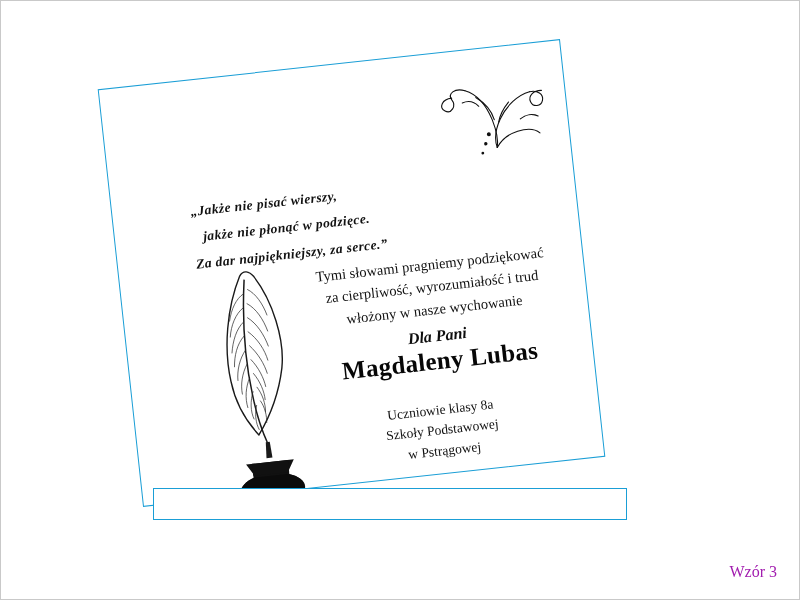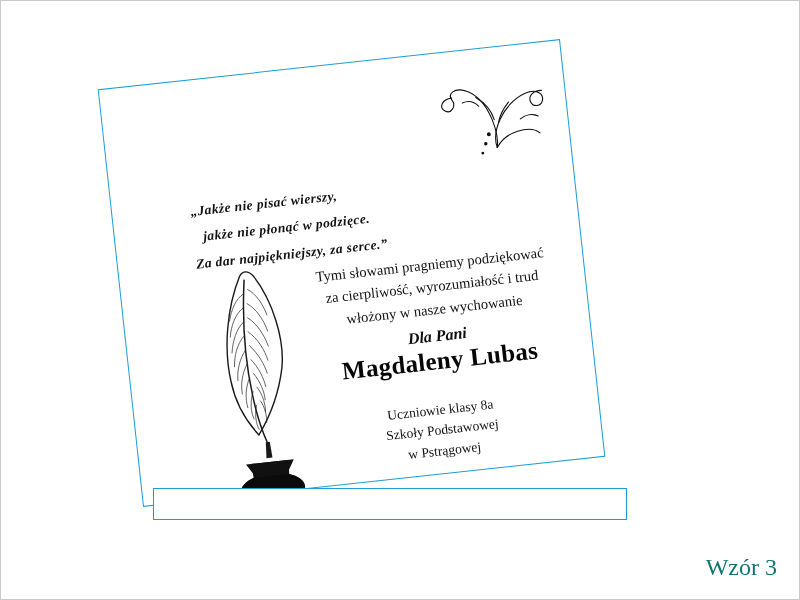--- a/index.html
+++ b/index.html
@@ -147,22 +147,22 @@
     color: #111111;
   }
   #signature .line { display: block; white-space: nowrap; }
 
   
   #caption {
     position: absolute;
     right: 22px;
     bottom: 18px;
     font-family: "Liberation Serif", serif;
-    font-size: 24px;
-    color: #0f766e;
+    font-size: 16px;
+    color: #a21caf;
   }
 </style>
 </head>
 <body>
 
 <div id="canvas">
 
   <div id="plate">
     <div id="plate-inner">
 

